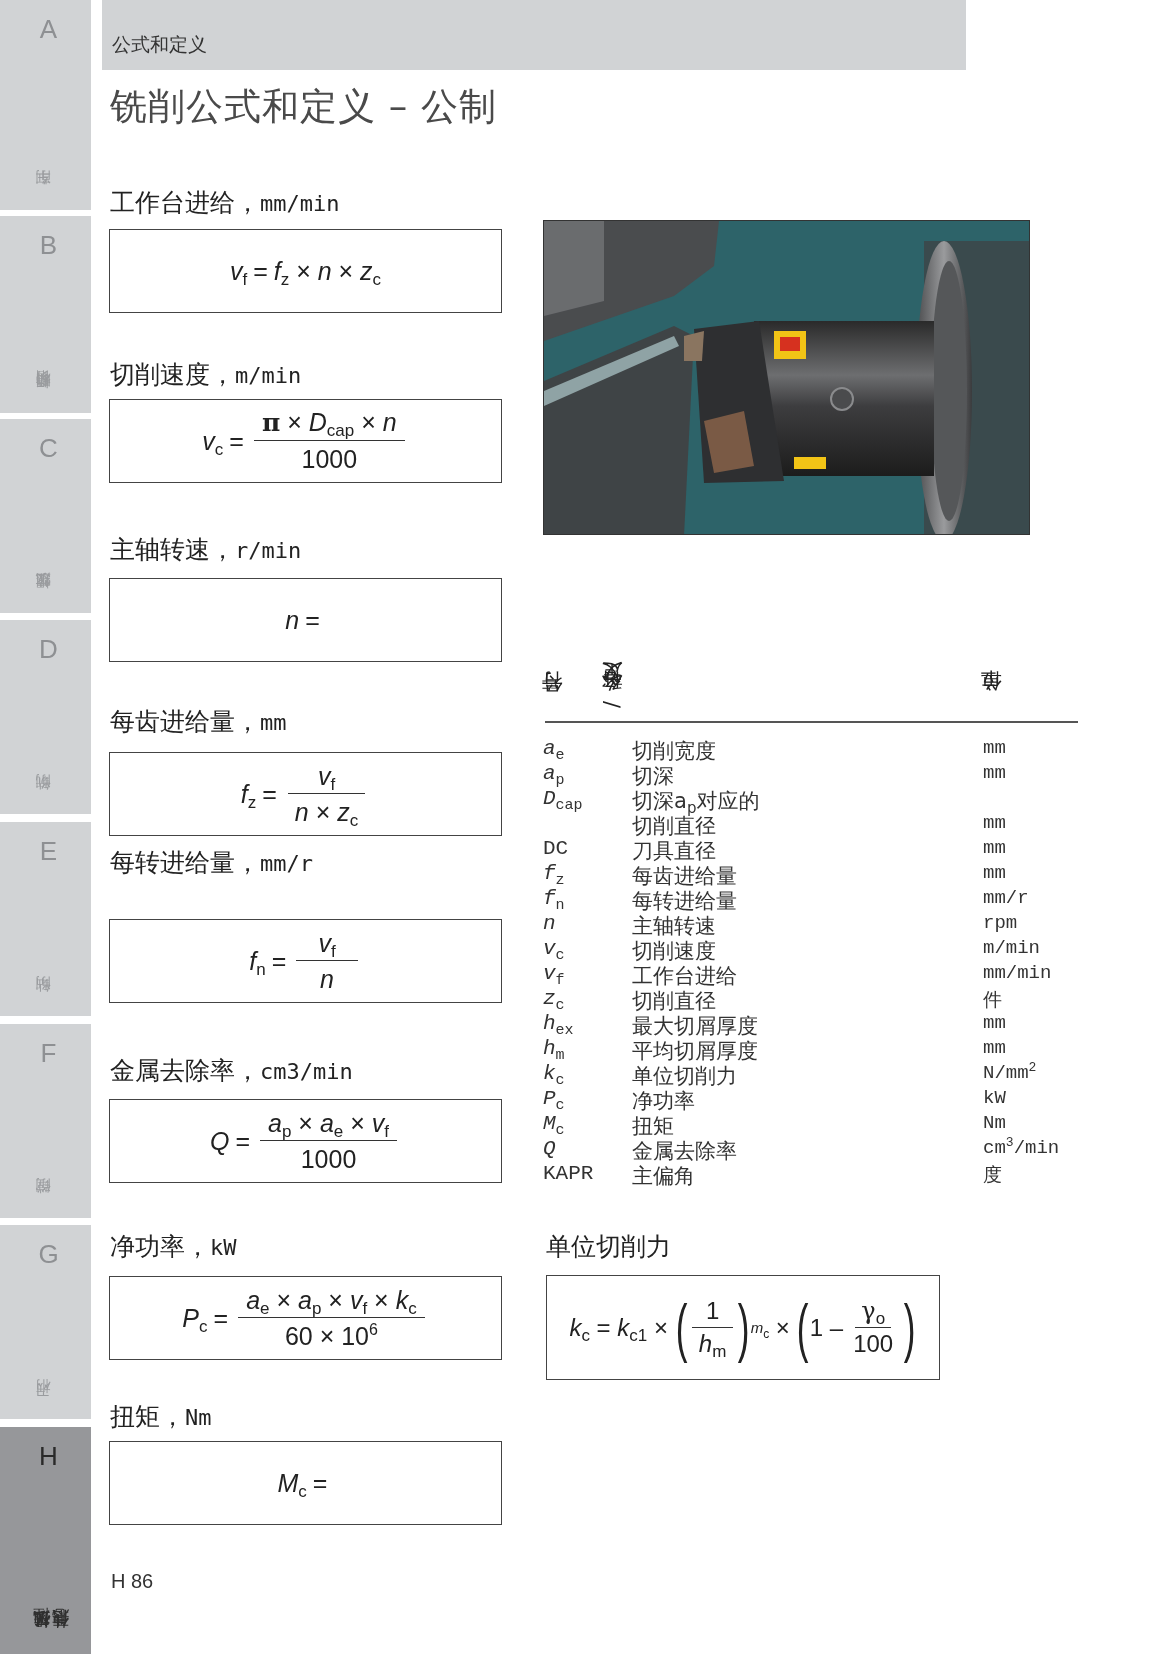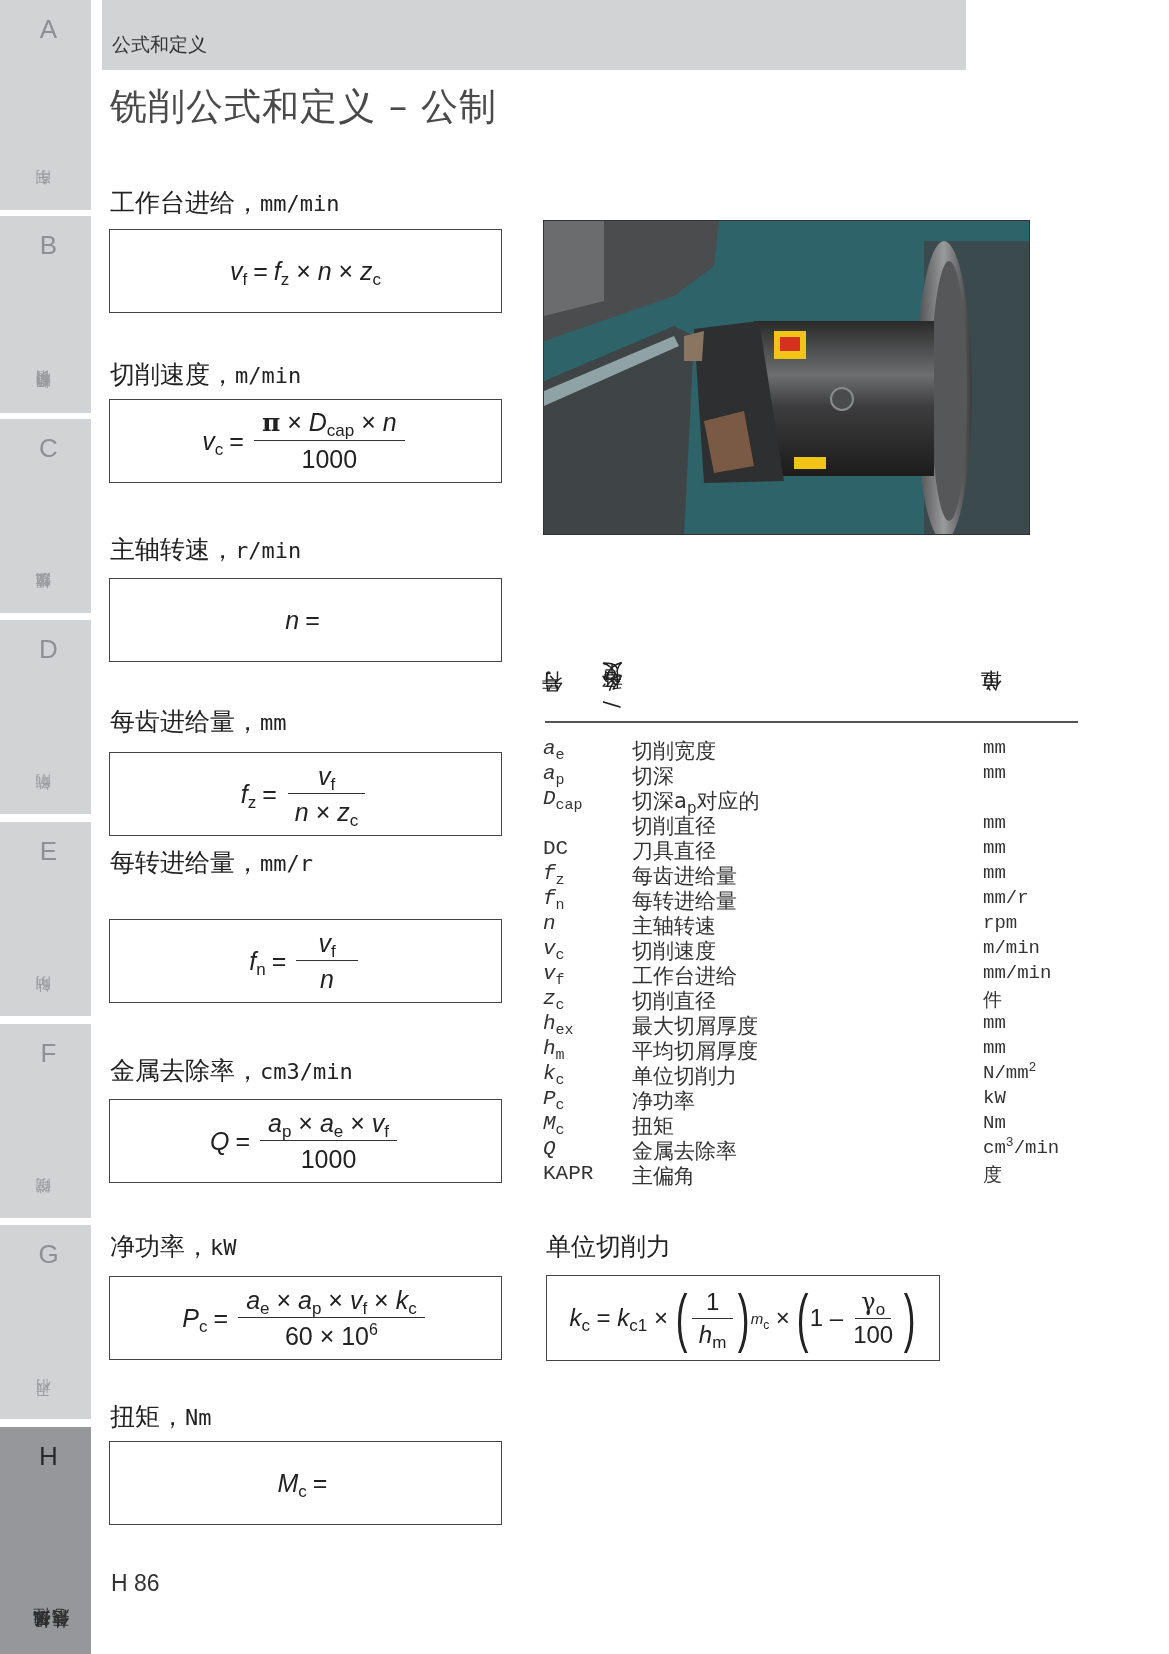--- a/index.html
+++ b/index.html
@@ -74,26 +74,26 @@
     position: absolute; left: 543px; width: 540px; height: 25px; font-size: 21px; color: #333;
   }
   .tbl-row .sym { position: absolute; left: 0; font-family: Liberation Mono, monospace; }
   .tbl-row .sym i { font-style: italic; }
   .tbl-row .sym sub { font-size: 15px; vertical-align: -5px; line-height: 0; font-style: normal; }
   .tbl-row .def { position: absolute; left: 65px; white-space: nowrap; margin-left: 24px; }
   .tbl-row .def sub { font-size: 15px; vertical-align: -5px; line-height: 0; }
   .tbl-row .unit { position: absolute; left: 440px; font-family: "Liberation Mono", "DejaVu Sans Mono", monospace; font-size: 19px; }
   .tbl-row .unit sup { font-size: 13px; vertical-align: 7px; line-height: 0; }
 
-  .footer { position: absolute; left: 111px; top: 1570px; font-family: "Liberation Sans", sans-serif; font-size: 23px; color: #333; }
+  .footer { position: absolute; left: 111px; top: 1570px; font-family: "Liberation Sans", sans-serif; font-size: 20px; color: #333; }
 
   
   .kc-title { position: absolute; left: 546px; top: 1230px; font-size: 25px; color: #222; }
   .kcbox {
-    position: absolute; left: 546px; top: 1275px; width: 394px; height: 86px;
+    position: absolute; left: 546px; top: 1275px; width: 394px; height: 105px;
     border: 1.5px solid #444; box-sizing: border-box;
     display: flex; align-items: center; justify-content: center;
     font-family: "Liberation Sans", sans-serif; font-size: 24px; color: #222;
   }
   .paren { font-size: 64px; font-weight: 100; line-height: 1; transform: scaleX(0.55); display: inline-block; margin: 0 -4px; color: #222; }
   .kcbox .frac .num, .kcbox .frac .den { padding: 0 6px; line-height: 32px; }
   .gamma { font-family: "DejaVu Serif", serif; }
 </style>
 </head>
 <body>

